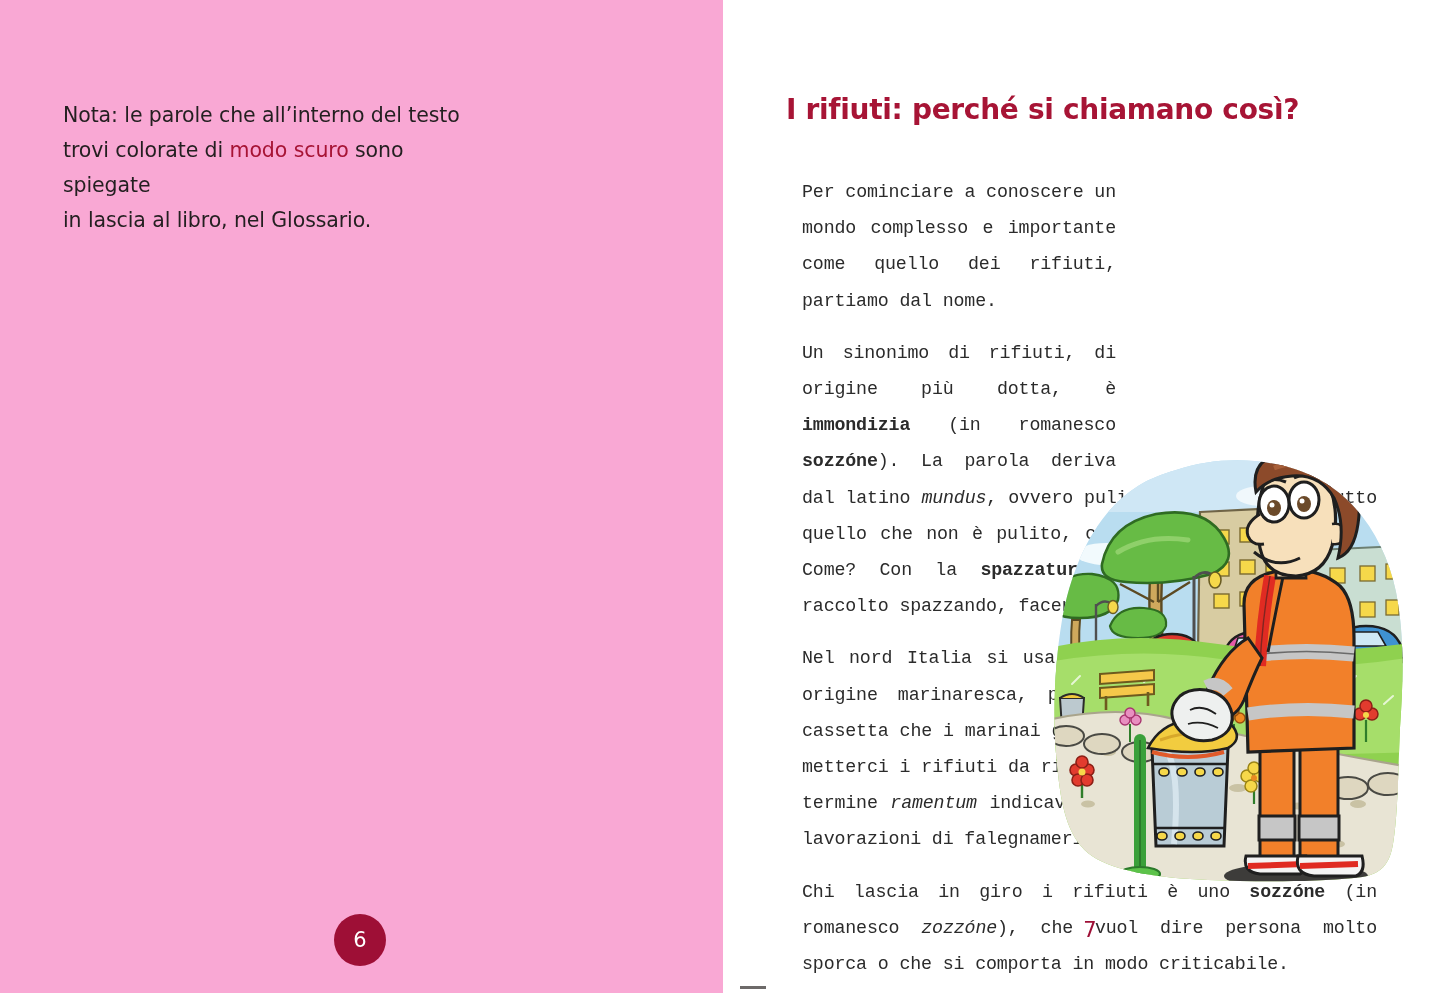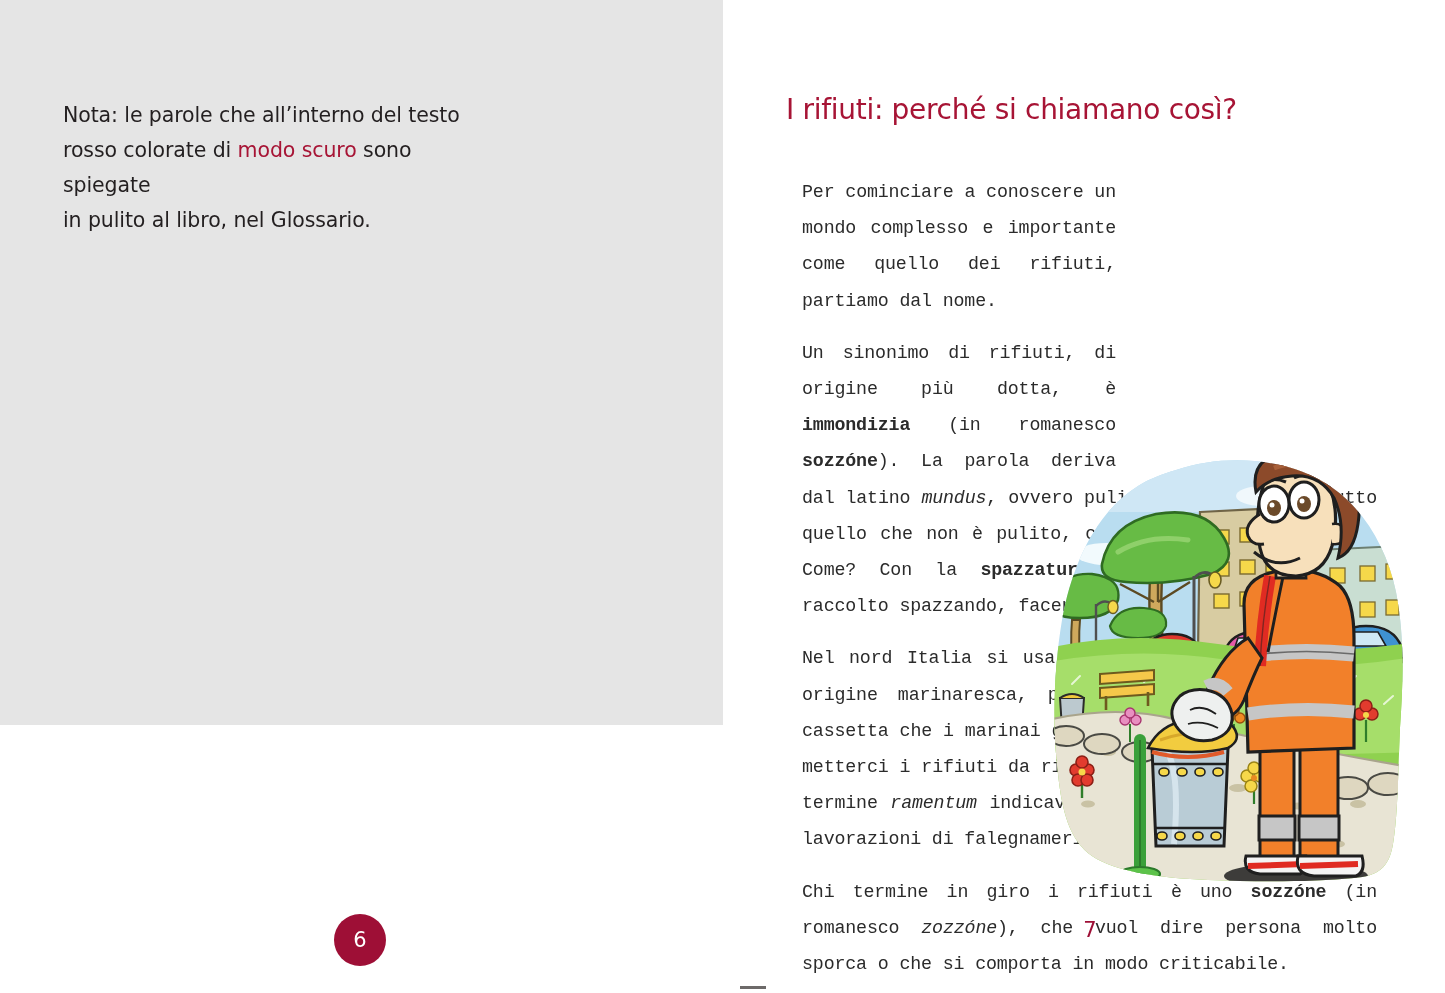--- a/index.html
+++ b/index.html
@@ -14,22 +14,22 @@
     overflow: hidden;
     font-family: "DejaVu Sans", sans-serif;
   }
 
   
   #left-page {
     position: absolute;
     left: 0;
     top: 0;
     width: 723px;
-    height: 725px;
-    background: #e5e5e5;
+    height: 993px;
+    background: #f9a8d4;
     text-decoration: underline;
   }
 
   #note-block {
     position: absolute;
     left: 63px;
     top: 98px;
     width: 430px;
     font-family: "DejaVu Sans", sans-serif;
     font-size: 20.5px;
@@ -64,21 +64,21 @@
     width: 722px;
     height: 993px;
     background: #ffffff;
   }
 
   #heading {
     position: absolute;
     left: 63px;
     top: 93px;
     font-size: 28px;
-    font-weight: normal;
+    font-weight: bold;
     color: #a71435;
     letter-spacing: -0.3px;
     white-space: nowrap;
     font-family: "DejaVu Sans", sans-serif;
   }
 
   #body-text {
     position: absolute;
     left: 63px;
     top: 158px;
@@ -132,42 +132,42 @@
     background: #6d6a69;
   }
 </style>
 </head>
 <body>
 
 <div id="left-page">
 
   <div id="note-block">
     <span>Nota: le parole che all’interno del testo</span><br>
-    <span>rosso colorate di </span><span class="hl">modo scuro</span><span> sono spiegate</span><br>
-    <span>in pulito al libro, nel Glossario.</span>
+    <span>trovi colorate di </span><span class="hl">modo scuro</span><span> sono spiegate</span><br>
+    <span>in lascia al libro, nel Glossario.</span>
   </div>
 
   <div id="page-num-left">6</div>
 </div>
 
 <div id="right-page">
 
   <div id="heading">I rifiuti: perché si chiamano così?</div>
 
   <div id="body-text">
     <div id="text-float-spacer"></div>
 
     <p><span>Per cominciare a conoscere un mondo complesso e importante come quello dei rifiuti, partiamo dal nome.</span></p>
 
 
     <p><span>Un sinonimo di rifiuti, di origine più dotta, è </span><b>immondizia</b><span> (in romanesco </span><b>sozzóne</b><span>). La parola deriva dal latino </span><i>mundus</i><span>, ovvero pulito. La mondezza è tutto quello che non è pulito, che va tolto, portato via. Come? Con la </span><b>spazzatura</b><span>, ovvero ciò che viene raccolto spazzando, facendo pulizia.</span></p>
 
     <p><span>Nel nord Italia si usa anche la parola </span><b>ruménta</b><span>, di origine marinaresca, perché la rumentièra era la cassetta che i marinai genovesi tenevano in barca per metterci i rifiuti da riportare a terra. In latino il termine </span><i>ramentum</i><span> indicava le schegge di scarto delle lavorazioni di falegnameria.</span></p>
 
-    <p><span>Chi termine in giro i rifiuti è uno </span><b>sozzóne</b><span> (in romanesco </span><i>zozzóne</i><span>), che vuol dire persona molto sporca o che si comporta in modo criticabile.</span></p>
+    <p><span>Chi lascia in giro i rifiuti è uno </span><b>sozzóne</b><span> (in romanesco </span><i>zozzóne</i><span>), che vuol dire persona molto sporca o che si comporta in modo criticabile.</span></p>
   </div>
 
   <div id="illustration">
     <svg viewBox="0 0 370 438" xmlns="http://www.w3.org/2000/svg">
       <defs>
         <clipPath id="blobClip">
           <path d="M128 18 C175 2 232 6 272 28 C312 50 338 92 348 140
                    C357 186 355 232 352 276 C350 320 350 362 345 392
                    C341 416 330 424 306 426 C266 430 210 430 160 428
                    C112 426 68 420 44 404 C22 389 14 360 10 322

